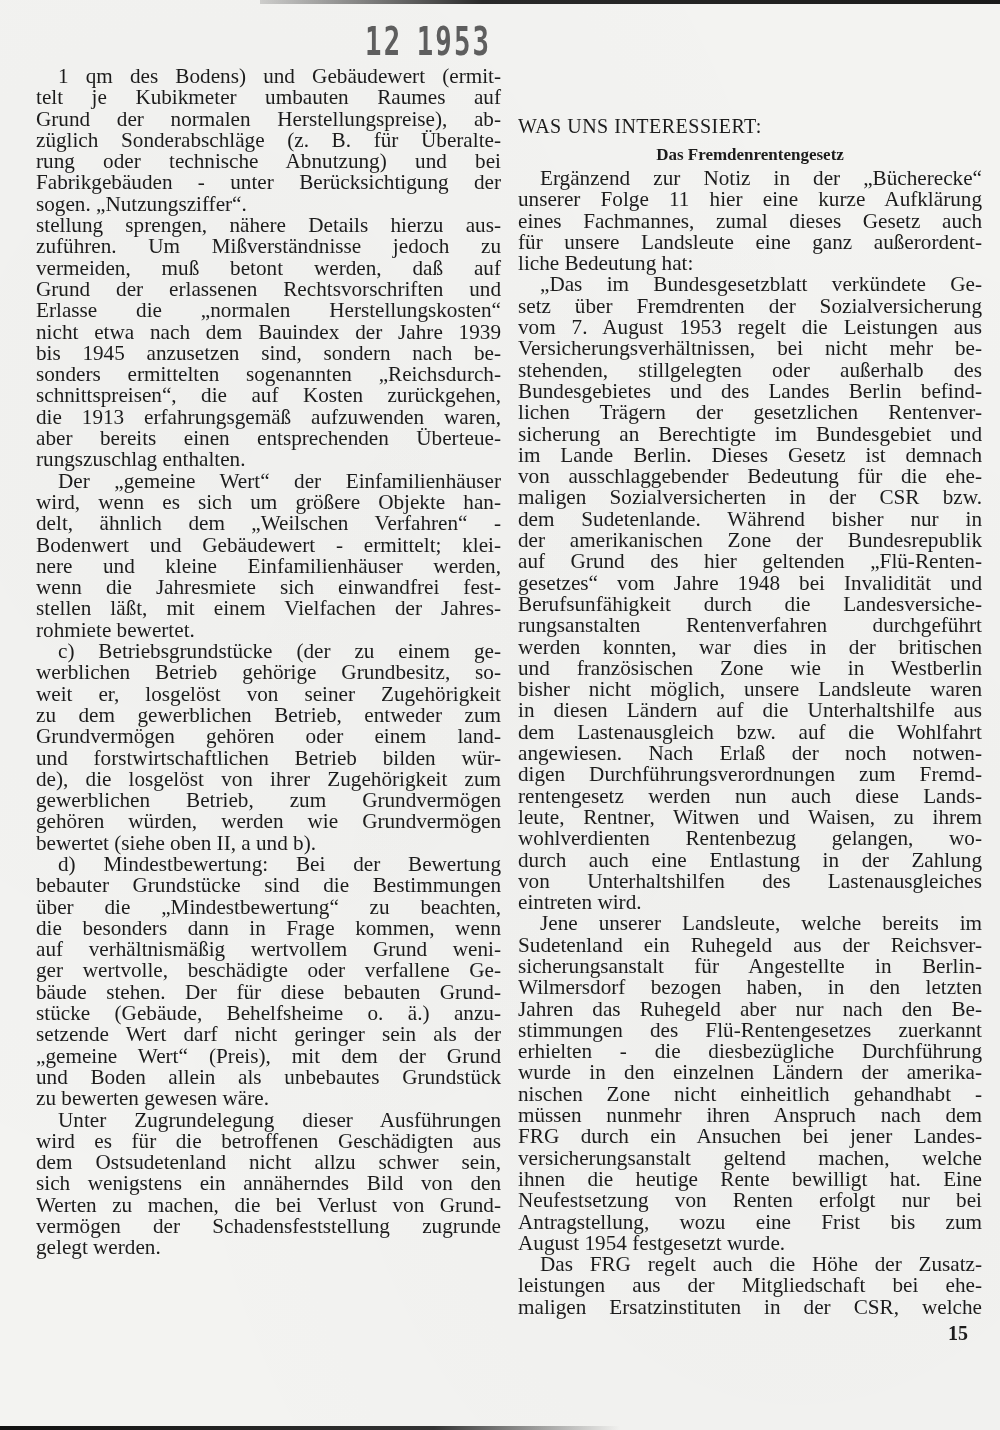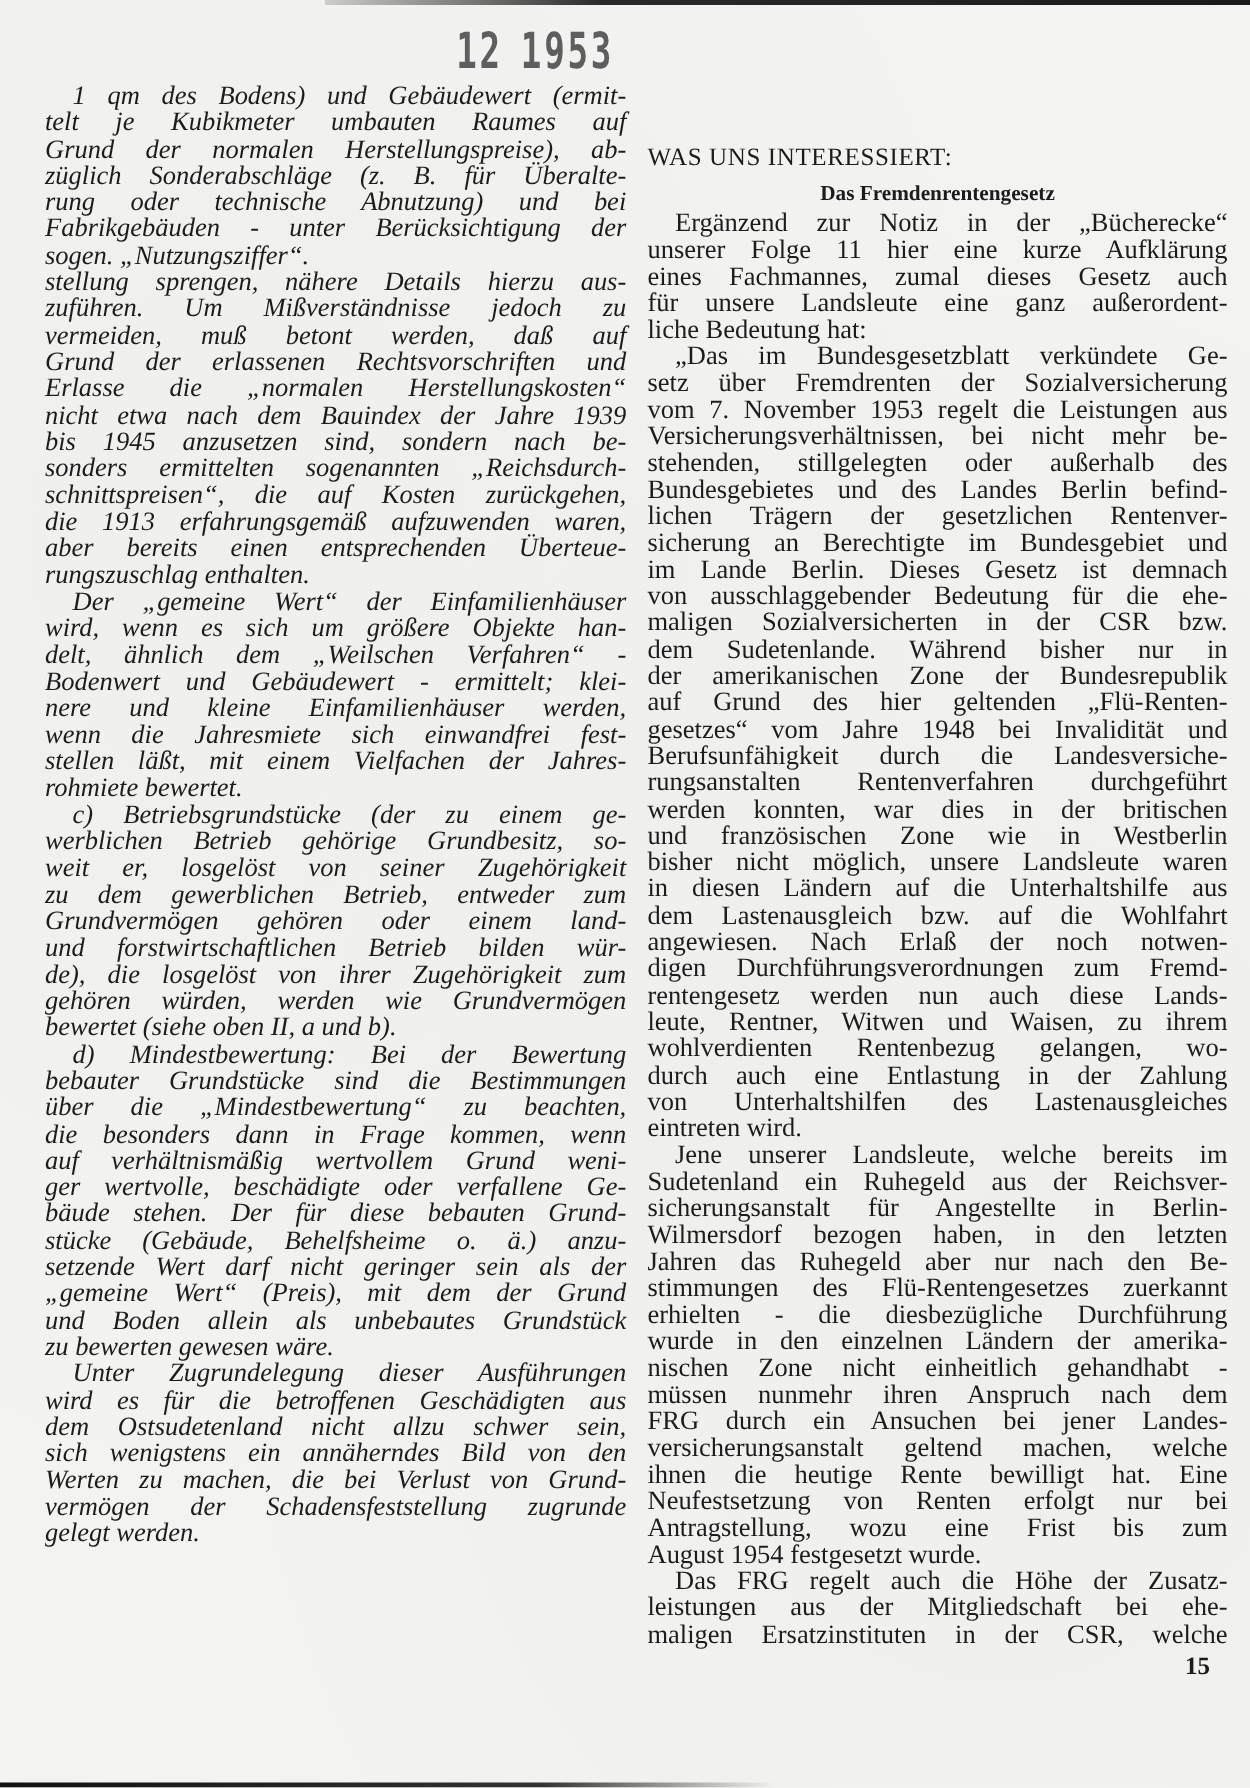--- a/index.html
+++ b/index.html
@@ -29,21 +29,21 @@
     font-family: "DejaVu Sans Mono", "Liberation Mono", monospace;
     font-size: 38px; color: #5e5e5e; letter-spacing: 3px;
     transform: scaleX(0.72) scaleY(1.05); transform-origin: left top;
     font-weight: bold;
   }
   .stamp span { margin-right: 20px; }
   .col {
     position: absolute; top: 66px; width: 465px;
     font-size: 21.2px; line-height: 21.3px;
   }
-  .col-left { left: 36px; font-style: italic; }
+  .col-left { left: 36px; }
   .col-right { left: 518px; width: 464px; margin-top: 48px; }
   .line {
     display: block; text-align: justify; text-align-last: justify;
     white-space: nowrap; height: 21.3px; overflow: visible;
   }
   .line.last { text-align-last: left; }
   .line.indent { padding-left: 22px; }
   .para { margin: 0; }
   .section-label {
     display: block; font-size: 20px; letter-spacing: 0.5px; height: 24px; line-height: 24px;
@@ -102,20 +102,21 @@
       <span class="line last">rohmiete bewertet.</span>
     </div>
     <div class="para">
       <span class="line indent">c) Betriebsgrundstücke (der zu einem ge-</span>
       <span class="line">werblichen Betrieb gehörige Grundbesitz, so-</span>
       <span class="line">weit er, losgelöst von seiner Zugehörigkeit</span>
       <span class="line">zu dem gewerblichen Betrieb, entweder zum</span>
       <span class="line">Grundvermögen gehören oder einem land-</span>
       <span class="line">und forstwirtschaftlichen Betrieb bilden wür-</span>
       <span class="line">de), die losgelöst von ihrer Zugehörigkeit zum</span>
+      <span class="line">gewerblichen Betrieb, zum Grundvermögen</span>
       <span class="line">gehören würden, werden wie Grundvermögen</span>
       <span class="line last">bewertet (siehe oben II, a und b).</span>
     </div>
     <div class="para">
       <span class="line indent">d) Mindestbewertung: Bei der Bewertung</span>
       <span class="line">bebauter Grundstücke sind die Bestimmungen</span>
       <span class="line">über die „Mindestbewertung“ zu beachten,</span>
       <span class="line">die besonders dann in Frage kommen, wenn</span>
       <span class="line">auf verhältnismäßig wertvollem Grund weni-</span>
       <span class="line">ger wertvolle, beschädigte oder verfallene Ge-</span>
@@ -144,21 +145,21 @@
       <div class="para">
         <span class="line indent">Ergänzend zur Notiz in der „Bücherecke“</span>
         <span class="line">unserer Folge 11 hier eine kurze Aufklärung</span>
         <span class="line">eines Fachmannes, zumal dieses Gesetz auch</span>
         <span class="line">für unsere Landsleute eine ganz außerordent-</span>
         <span class="line last">liche Bedeutung hat:</span>
       </div>
       <div class="para">
         <span class="line indent">„Das im Bundesgesetzblatt verkündete Ge-</span>
         <span class="line">setz über Fremdrenten der Sozialversicherung</span>
-        <span class="line">vom 7. November 1953 regelt die Leistungen aus</span>
+        <span class="line">vom 7. August 1953 regelt die Leistungen aus</span>
         <span class="line">Versicherungsverhältnissen, bei nicht mehr be-</span>
         <span class="line">stehenden, stillgelegten oder außerhalb des</span>
         <span class="line">Bundesgebietes und des Landes Berlin befind-</span>
         <span class="line">lichen Trägern der gesetzlichen Rentenver-</span>
         <span class="line">sicherung an Berechtigte im Bundesgebiet und</span>
         <span class="line">im Lande Berlin. Dieses Gesetz ist demnach</span>
         <span class="line">von ausschlaggebender Bedeutung für die ehe-</span>
         <span class="line">maligen Sozialversicherten in der CSR bzw.</span>
         <span class="line">dem Sudetenlande. Während bisher nur in</span>
         <span class="line">der amerikanischen Zone der Bundesrepublik</span>

